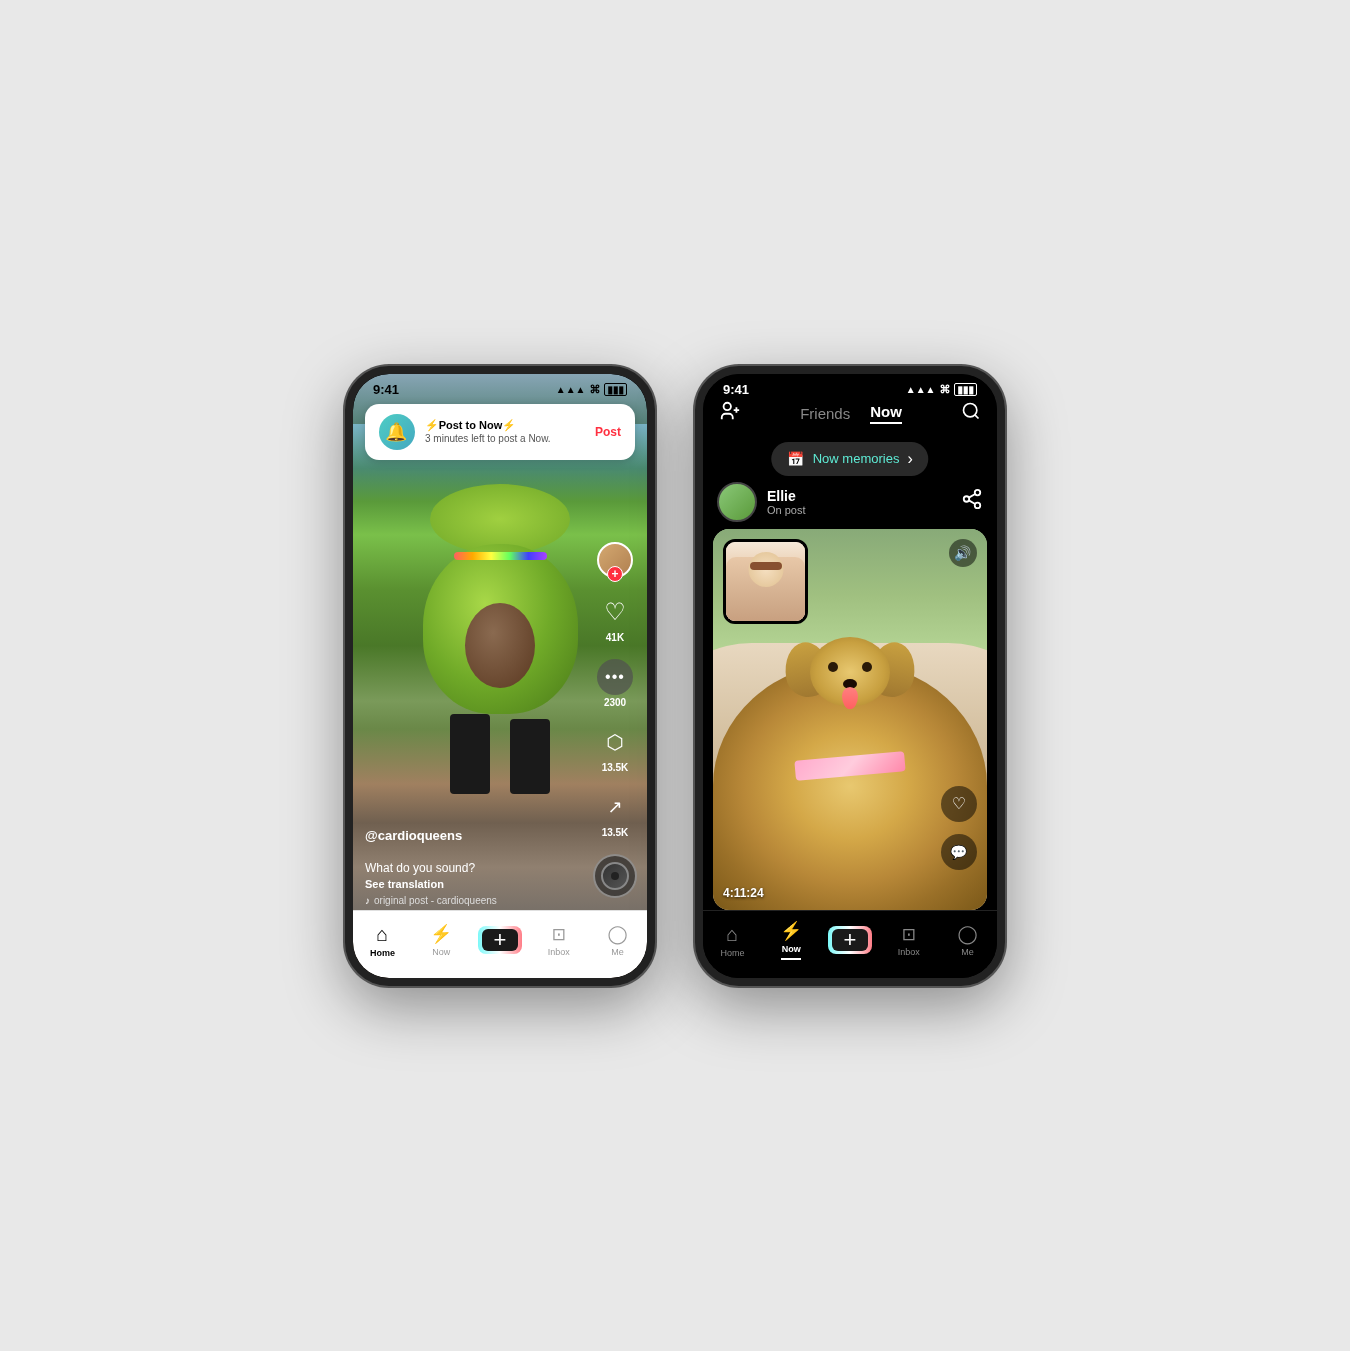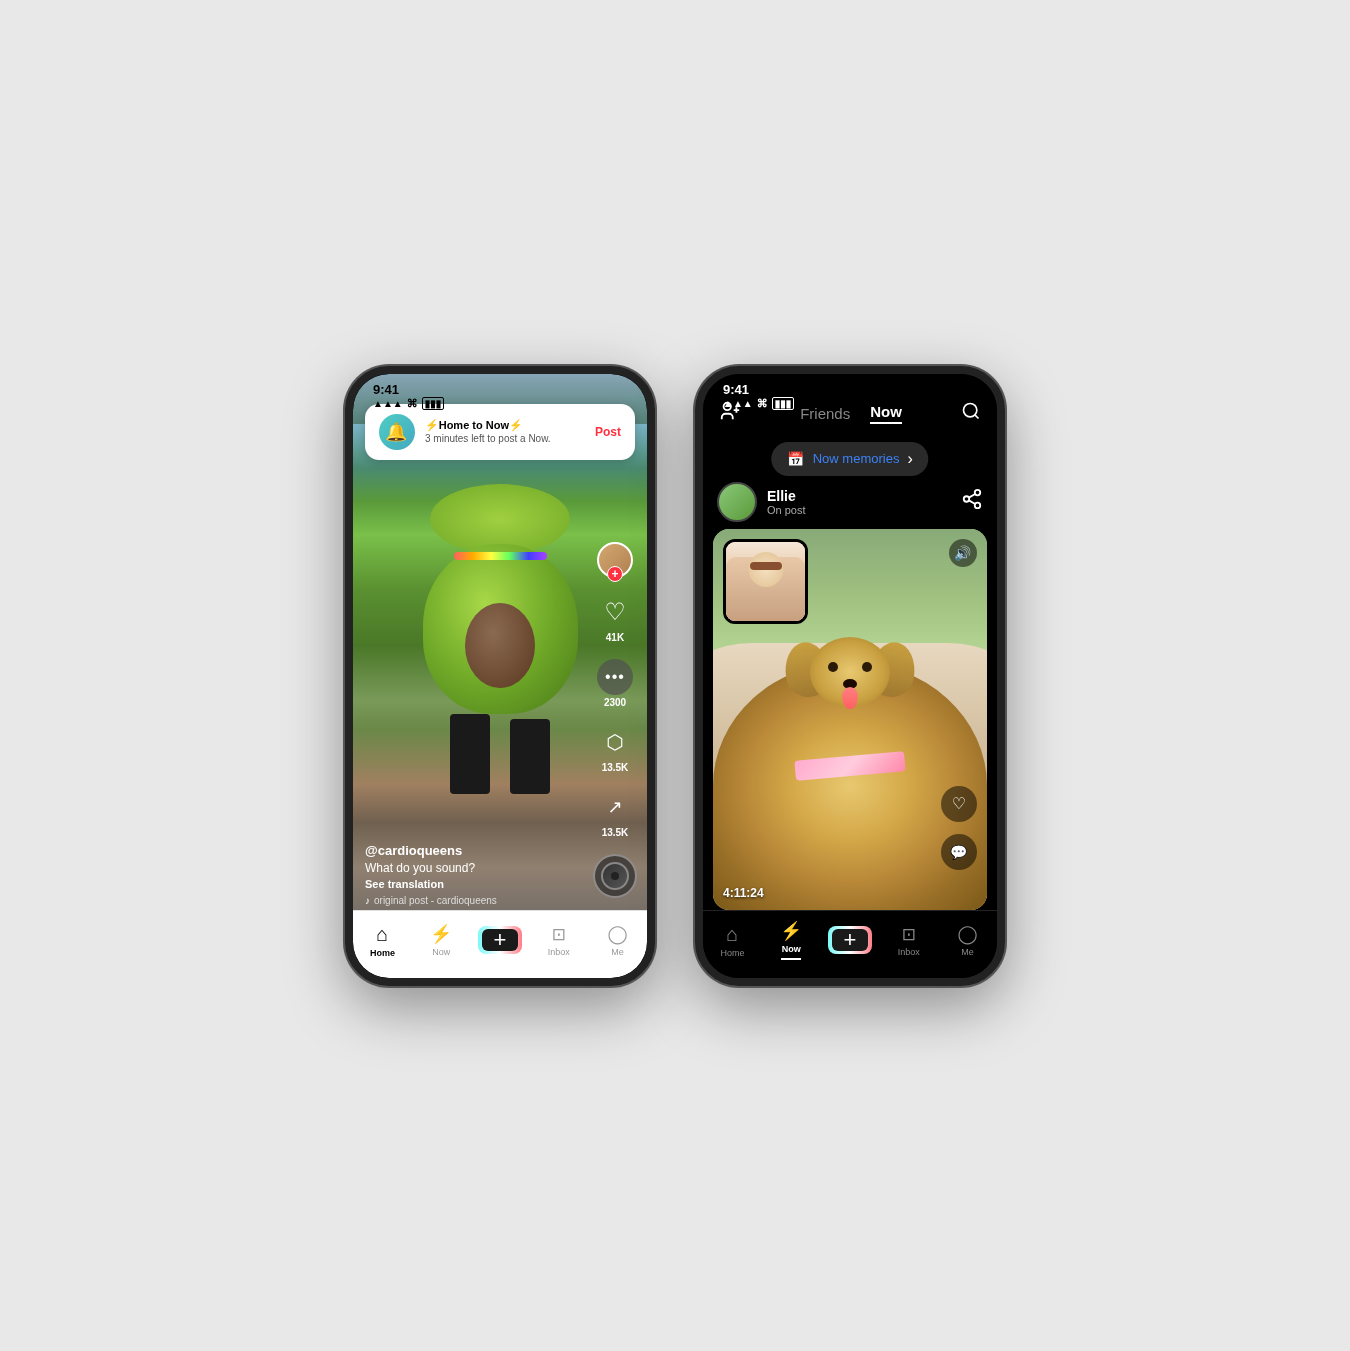--- a/index.html
+++ b/index.html
@@ -42,21 +42,20 @@
     
     .status-bar {
       display: flex;
       justify-content: space-between;
       padding: 8px 20px 4px;
       font-size: 12px;
       font-weight: 600;
       position: absolute;
       top: 0; left: 0; right: 0;
       z-index: 100;
-      flex-direction: column;
     }
     .status-bar.light { color: #000; }
     .status-bar.dark { color: #fff; }
     .status-time { font-size: 13px; font-weight: 700; }
     .status-icons { display: flex; gap: 4px; align-items: center; }
 
     
     .phone1-screen {
       background: #000;
       position: relative;
@@ -171,21 +170,21 @@
       overflow: hidden;
     }
 
     
     .video-info {
       position: absolute;
       bottom: 72px; left: 12px;
       color: #fff;
       z-index: 10;
     }
-    .video-username { font-size: 13px; font-weight: 700; margin-bottom: 3px; }
+    .video-username { font-size: 13px; font-weight: 700; margin-bottom: 18px; }
     .video-caption { font-size: 12px; margin-bottom: 3px; }
     .video-translation { font-size: 11px; font-weight: 600; margin-bottom: 5px; }
     .video-sound { font-size: 10px; display: flex; align-items: center; gap: 4px; }
 
     
     .bottom-nav {
       position: absolute;
       bottom: 0; left: 0; right: 0;
       height: 68px;
       display: flex;
@@ -276,21 +275,21 @@
       top: 68px;
       left: 50%;
       transform: translateX(-50%);
       background: #2a2a2a;
       border-radius: 20px;
       padding: 8px 16px;
       display: flex; align-items: center; gap: 8px;
       z-index: 10;
       white-space: nowrap;
     }
-    .memories-text { color: #3b82f6; font-size: 13px; font-weight: 500; }
+    .memories-text { color: #5eead4; font-size: 13px; font-weight: 500; }
     .memories-chevron { color: #fff; font-size: 12px; }
 
     
     .user-info-row {
       position: absolute;
       top: 108px; left: 14px; right: 14px;
       display: flex;
       align-items: center;
       justify-content: space-between;
       z-index: 10;
@@ -405,21 +404,21 @@
           </div>
 
           <div style="position:absolute;top:290px;left:calc(50% - 50px);width:40px;height:80px;background:#1a1a1a;border-radius:4px;"></div>
           <div style="position:absolute;top:295px;left:calc(50% + 10px);width:40px;height:75px;background:#1a1a1a;border-radius:4px;"></div>
         </div>
       </div>
 
       <div class="notification-banner">
         <div class="notif-icon">🔔</div>
         <div class="notif-text">
-          <div class="notif-title">⚡Home to Now⚡</div>
+          <div class="notif-title">⚡Post to Now⚡</div>
           <div class="notif-subtitle">3 minutes left to post a Now.</div>
         </div>
         <div class="notif-action">Post</div>
       </div>
 
       <div class="video-actions">
 
         <div class="action-item">
           <div style="position:relative;">
             <div class="avatar-circle" style="background:linear-gradient(135deg,#d4a870,#b08050);"></div>

